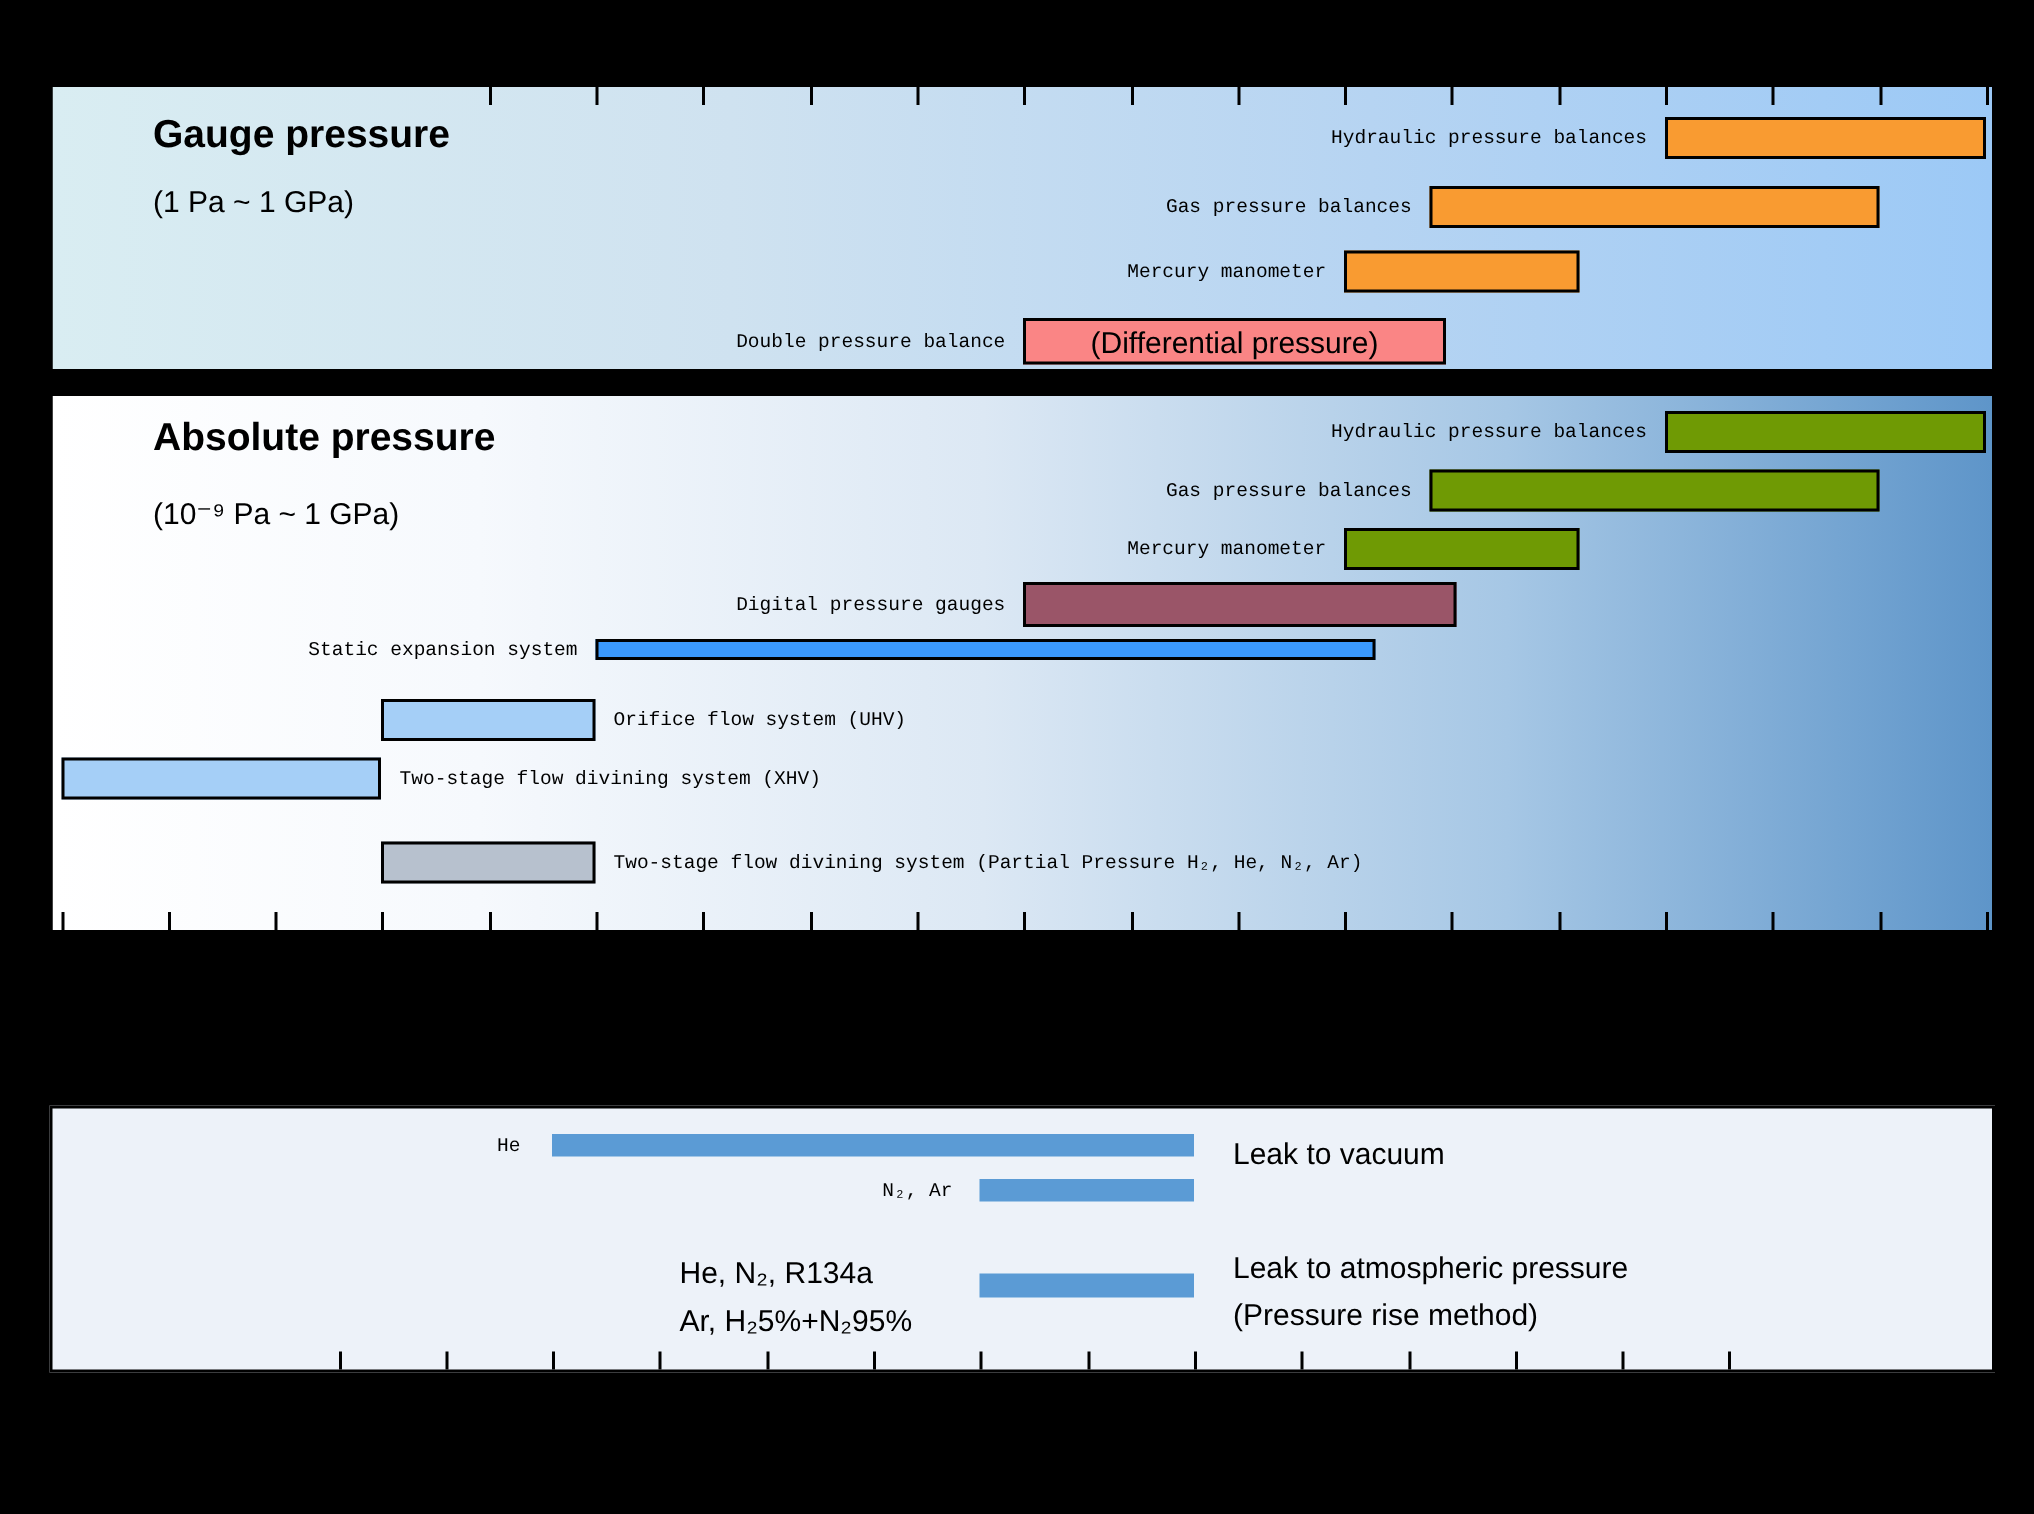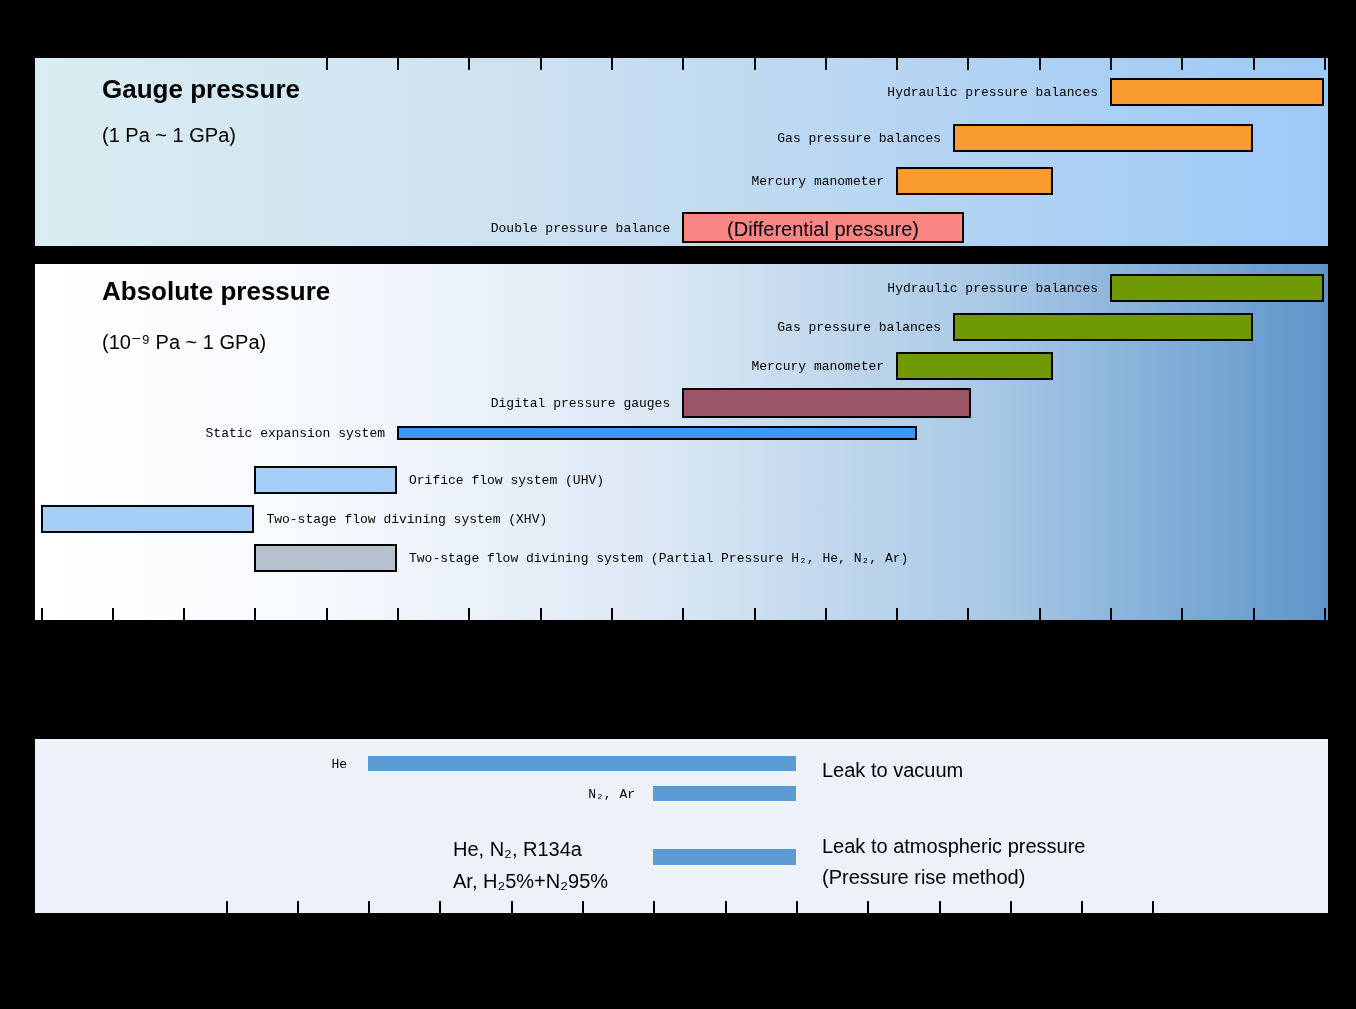--- a/index.html
+++ b/index.html
@@ -101,21 +101,21 @@
       <div class="bar" style="left: 362px; width: 520.49px; background: rgb(59, 153, 252);"></div>
     </div>
     <div class="row" style="top:202px;height:28px">
       <span class="rlabel" style="left: 374px;">Orifice flow system (UHV)</span>
       <div class="bar" style="left: 219.4px; width: 142.6px; background: rgb(165, 207, 247);"></div>
     </div>
     <div class="row" style="top:241px;height:28px">
       <span class="rlabel" style="left: 231.4px;">Two-stage flow divining system (XHV)</span>
       <div class="bar" style="left: 5.5px; width: 213.9px; background: rgb(165, 207, 247);"></div>
     </div>
-    <div class="row" style="top:280px;height:28px">
+    <div class="row" style="top:297px;height:28px">
       <span class="rlabel" style="left: 374px;">Two-stage flow divining system (Partial Pressure H₂, He, N₂, Ar)</span>
       <div class="bar" style="left: 219.4px; width: 142.6px; background: rgb(183, 193, 206);"></div>
     </div>
   <i class="tick bottom" style="left: 5.5px;"></i>
       <i class="tick bottom" style="left: 76.8px;"></i>
       <i class="tick bottom" style="left: 148.1px;"></i>
       <i class="tick bottom" style="left: 219.4px;"></i>
       <i class="tick bottom" style="left: 290.7px;"></i>
       <i class="tick bottom" style="left: 362px;"></i>
       <i class="tick bottom" style="left: 433.3px;"></i>

